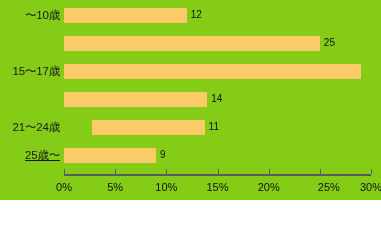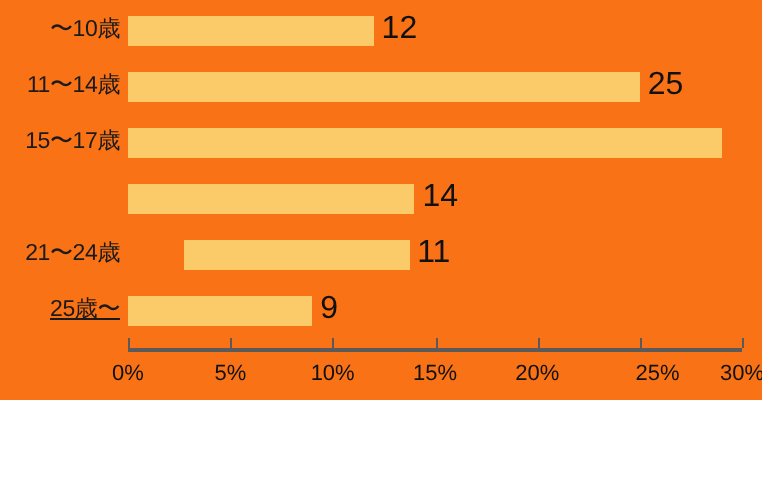--- a/index.html
+++ b/index.html
@@ -4,21 +4,21 @@
 <style>
   html, body {
     margin: 0;
     padding: 0;
     background: #ffffff;
   }
   #chart-root {
     position: relative;
     width: 381px;
     height: 200px;
-    background: #f97316;
+    background: #84cc16;
     font-family: "Liberation Sans", "DejaVu Sans", sans-serif;
     overflow: hidden;
   }
   
   .cat-labels {
     position: absolute;
     left: 0;
     top: 0;
     width: 62px;
     height: 170px;
@@ -50,21 +50,21 @@
   .bar {
     position: absolute;
     left: 0;
     top: 0;
     height: 15px;
     background: #fbcb69;
   }
   .bar-value {
     position: absolute;
     top: -1px;
-    font-size: 16px;
+    font-size: 10px;
     color: #111111;
     line-height: 16px;
     white-space: nowrap;
   }
   
   .axis-line {
     position: absolute;
     left: 64px;
     top: 174px;
     width: 307px;
@@ -90,21 +90,20 @@
     white-space: nowrap;
   }
 </style>
 </head>
 <body>
 
 <div id="chart-root">
 
   <div class="cat-labels">
       <div class="cat-label" style="top: 8px;">〜10歳</div>
-      <div class="cat-label" style="top: 36px;">11〜14歳</div>
       <div class="cat-label" style="top: 64px;">15〜17歳</div>
       <div class="cat-label" style="top: 120px;">21〜24歳</div>
       <div class="cat-label" style="top: 148px; text-decoration: underline;">25歳〜</div>
     </div>
 
   <div class="plot">
       <div class="bar-row" style="top: 8px; width: 307px;">
         <div class="bar" style="width: 122.8px; background: rgb(251, 203, 105); height: 15px;"></div>
         <div class="bar-value" style="left: 126.8px; color: rgb(17, 17, 17);">12</div>
       </div>

